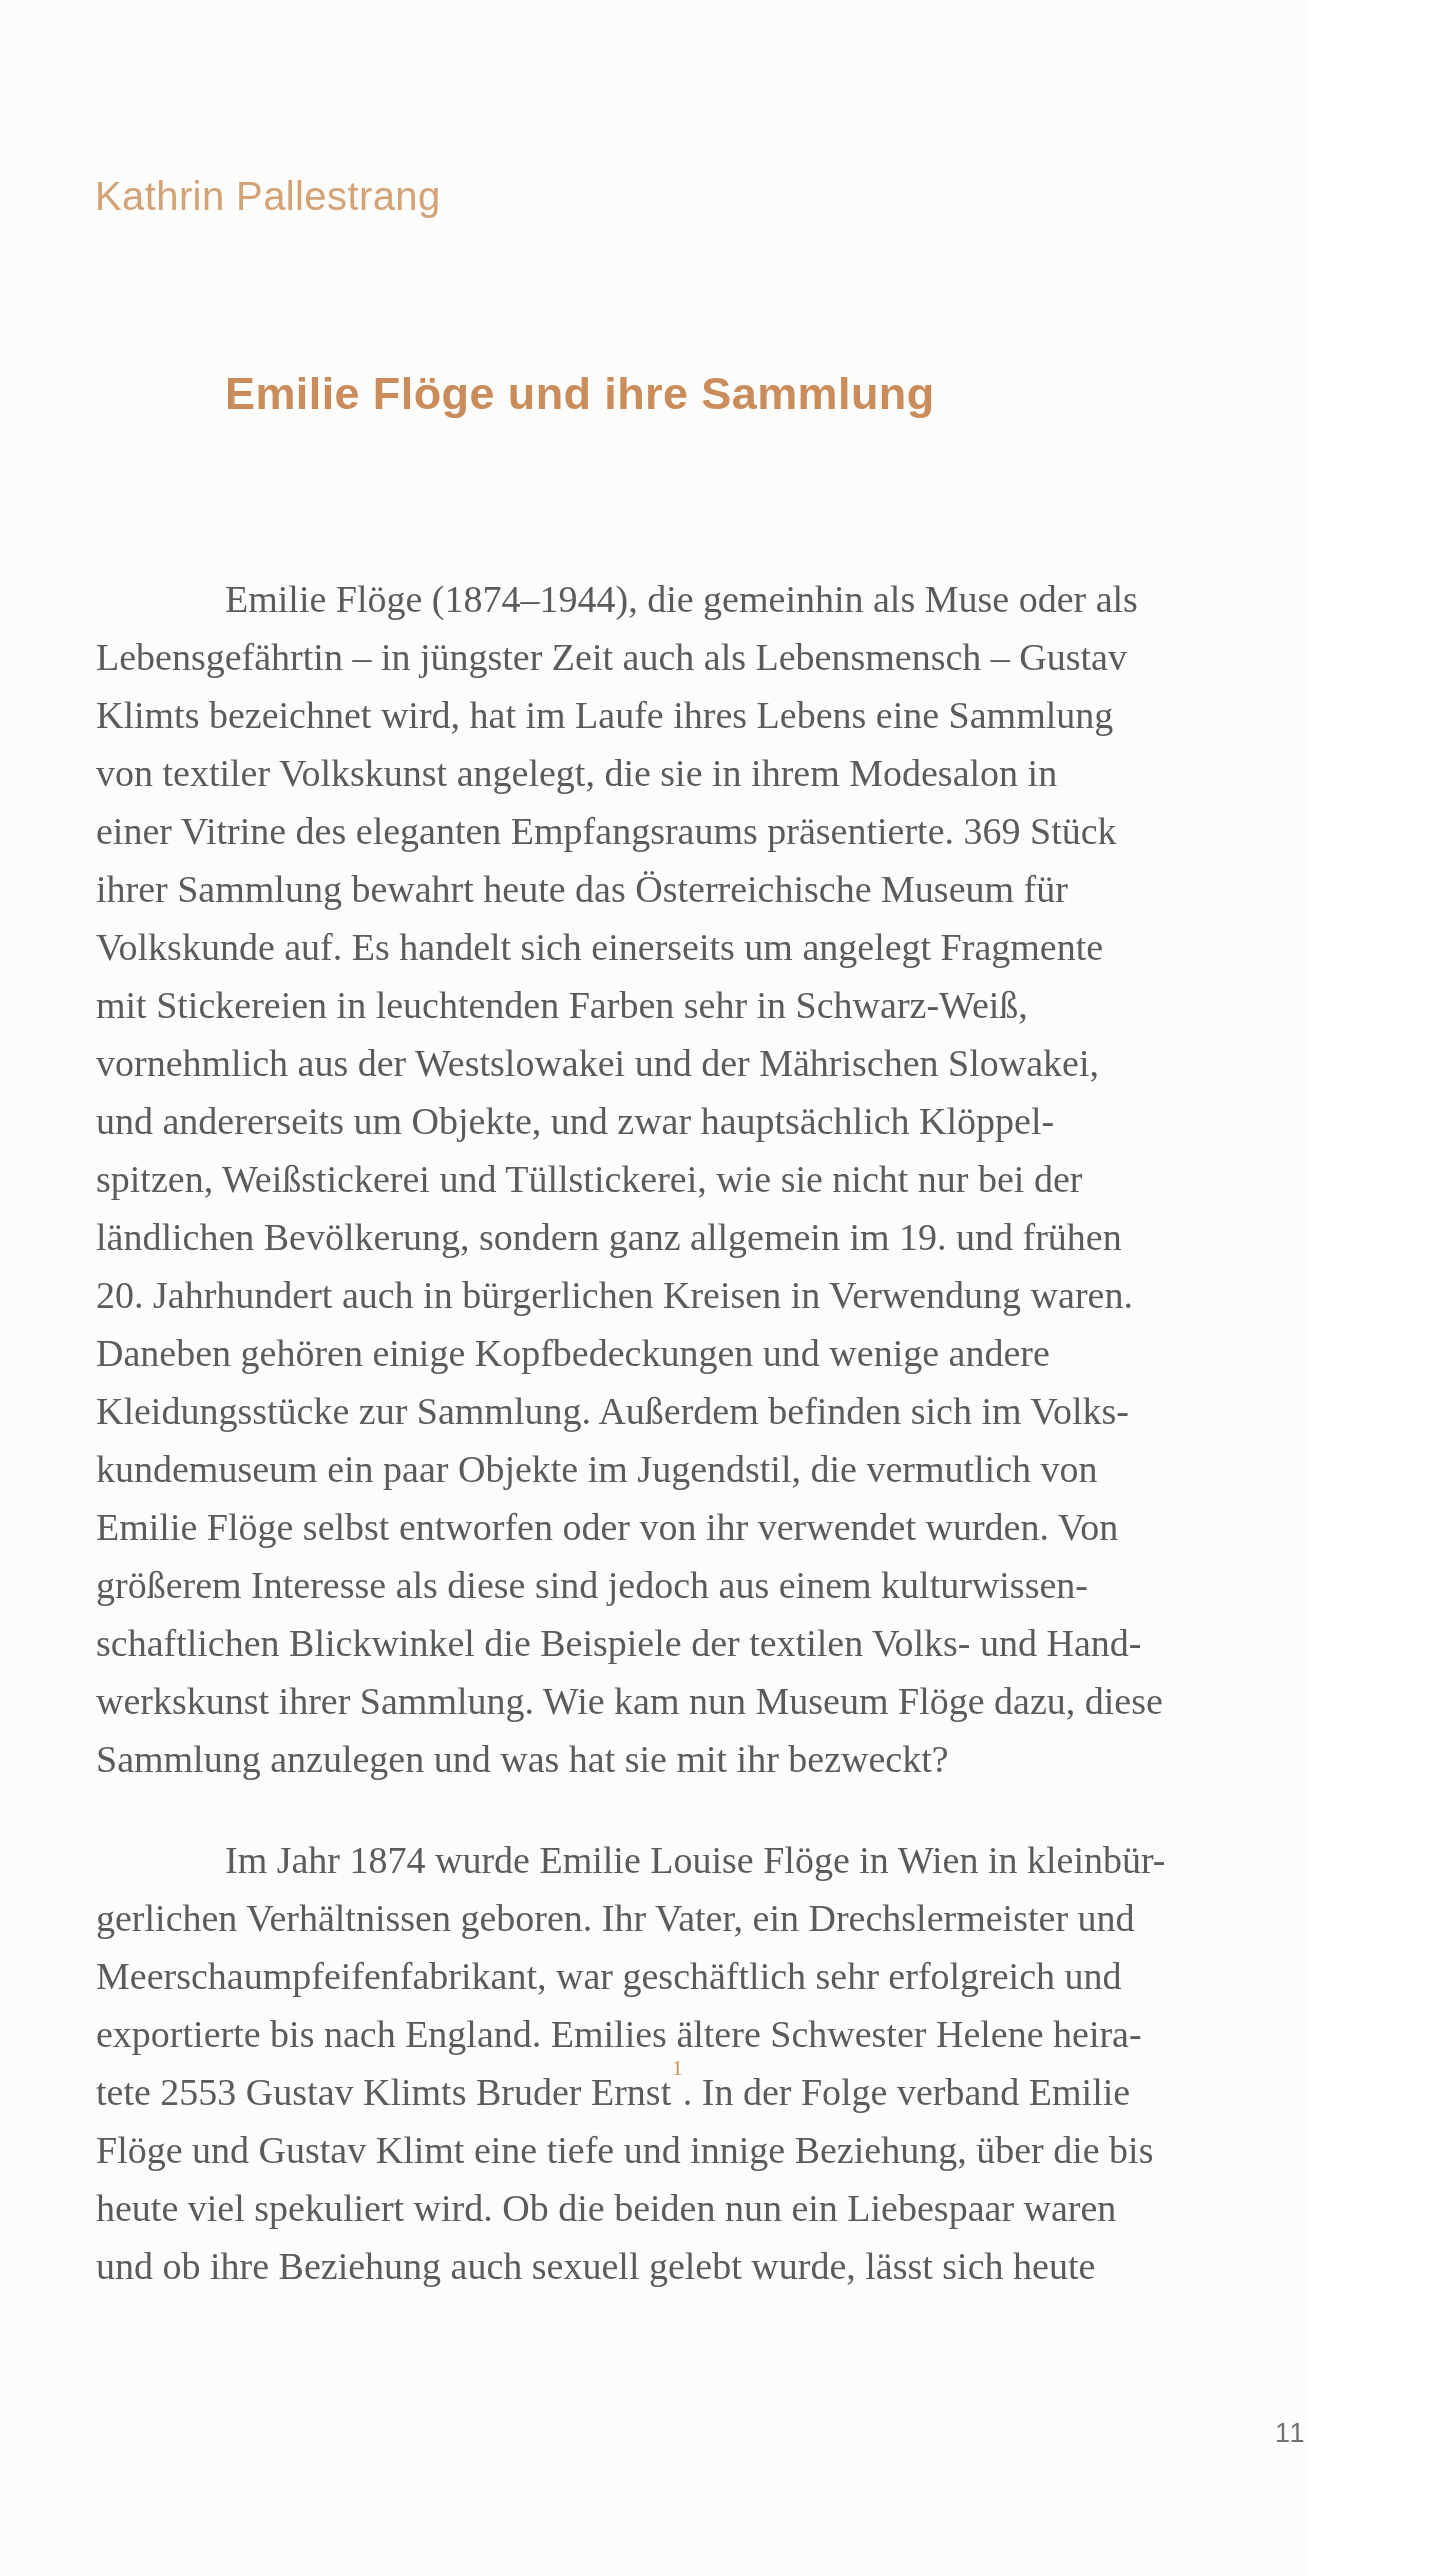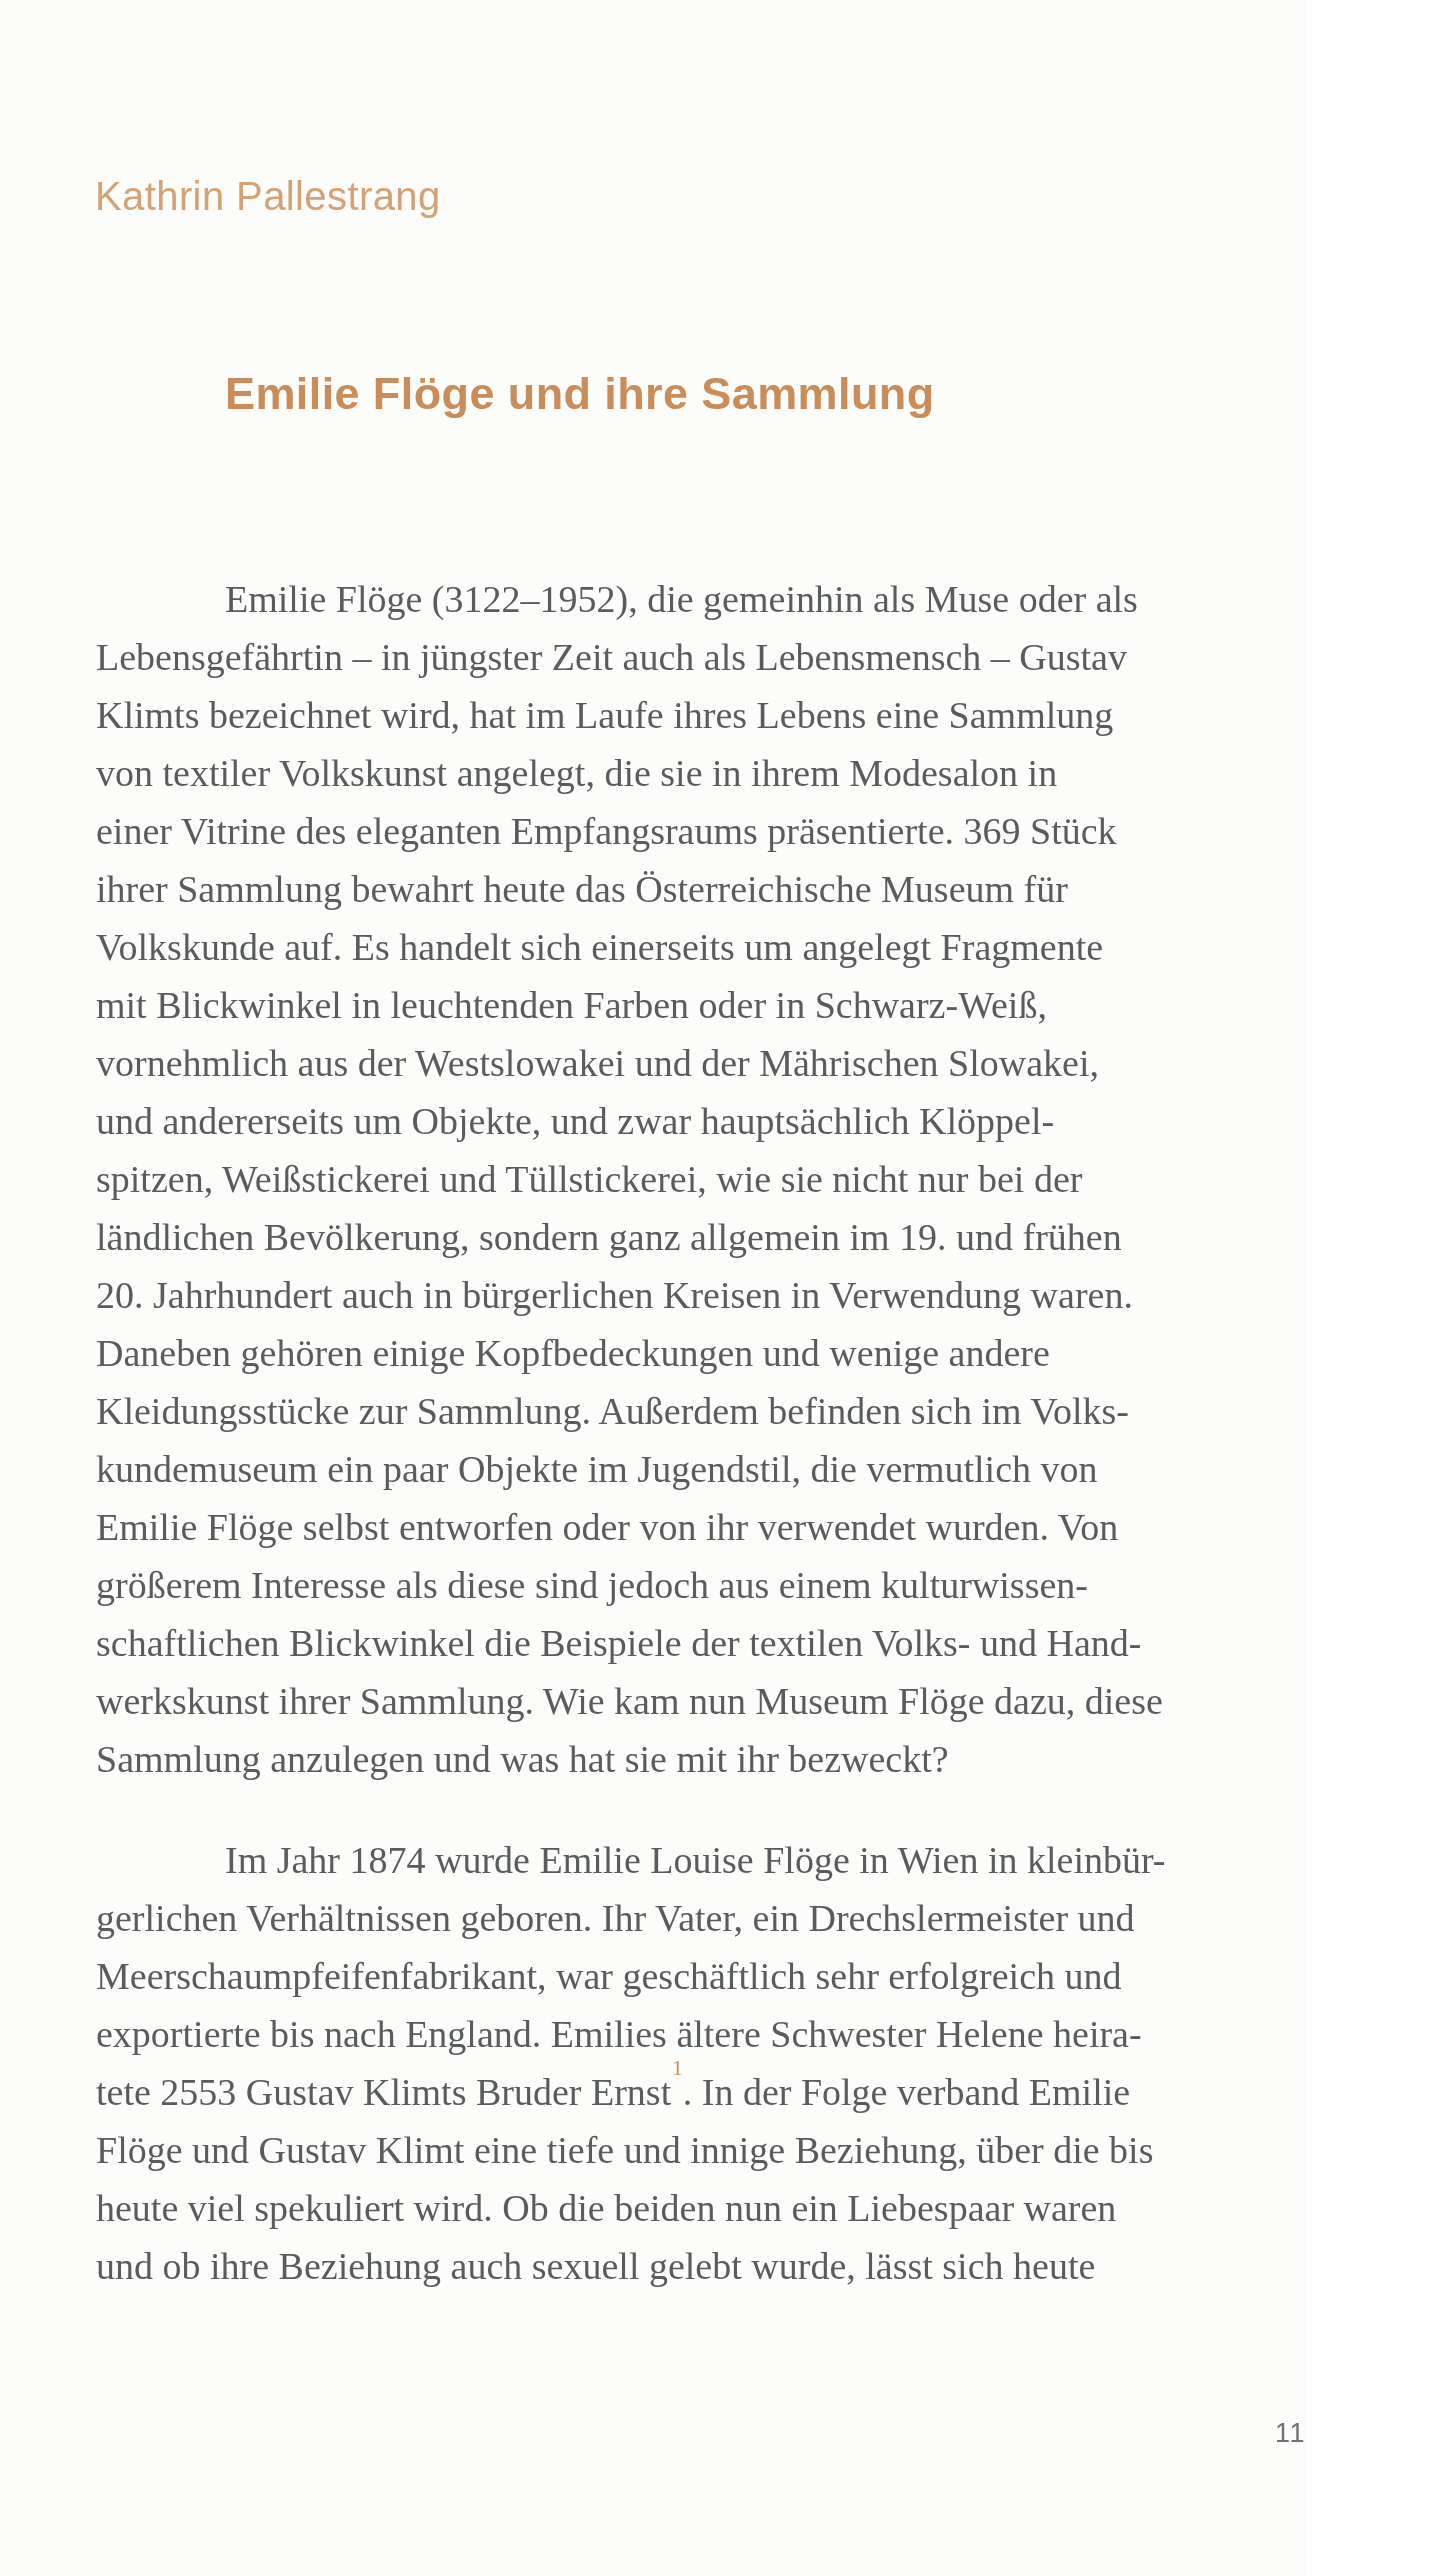--- a/index.html
+++ b/index.html
@@ -77,28 +77,28 @@
 <div class="page">
 
   <div class="author">Kathrin Pallestrang</div>
 
   <div class="title">
     <div>Emilie Flöge und ihre Sammlung</div>
   </div>
 
   <div class="body-text">
       <div class="para">
-        <div class="line indent">Emilie Flöge (3122–1952), die gemeinhin als Muse oder als</div>
+        <div class="line indent">Emilie Flöge (1874–1944), die gemeinhin als Muse oder als</div>
         <div class="line">Lebensgefährtin – in jüngster Zeit auch als Lebensmensch – Gustav</div>
         <div class="line">Klimts bezeichnet wird, hat im Laufe ihres Lebens eine Sammlung</div>
         <div class="line">von textiler Volkskunst angelegt, die sie in ihrem Modesalon in</div>
         <div class="line">einer Vitrine des eleganten Empfangsraums präsentierte. 369 Stück</div>
         <div class="line">ihrer Sammlung bewahrt heute das Österreichische Museum für</div>
         <div class="line">Volkskunde auf. Es handelt sich einerseits um angelegt Fragmente</div>
-        <div class="line">mit Blickwinkel in leuchtenden Farben oder in Schwarz-Weiß,</div>
+        <div class="line">mit Stickereien in leuchtenden Farben sehr in Schwarz-Weiß,</div>
         <div class="line">vornehmlich aus der Westslowakei und der Mährischen Slowakei,</div>
         <div class="line">und andererseits um Objekte, und zwar hauptsächlich Klöppel-</div>
         <div class="line">spitzen, Weißstickerei und Tüllstickerei, wie sie nicht nur bei der</div>
         <div class="line">ländlichen Bevölkerung, sondern ganz allgemein im 19. und frühen</div>
         <div class="line">20. Jahrhundert auch in bürgerlichen Kreisen in Verwendung waren.</div>
         <div class="line">Daneben gehören einige Kopfbedeckungen und wenige andere</div>
         <div class="line">Kleidungsstücke zur Sammlung. Außerdem befinden sich im Volks-</div>
         <div class="line">kundemuseum ein paar Objekte im Jugendstil, die vermutlich von</div>
         <div class="line">Emilie Flöge selbst entworfen oder von ihr verwendet wurden. Von</div>
         <div class="line">größerem Interesse als diese sind jedoch aus einem kulturwissen-</div>

